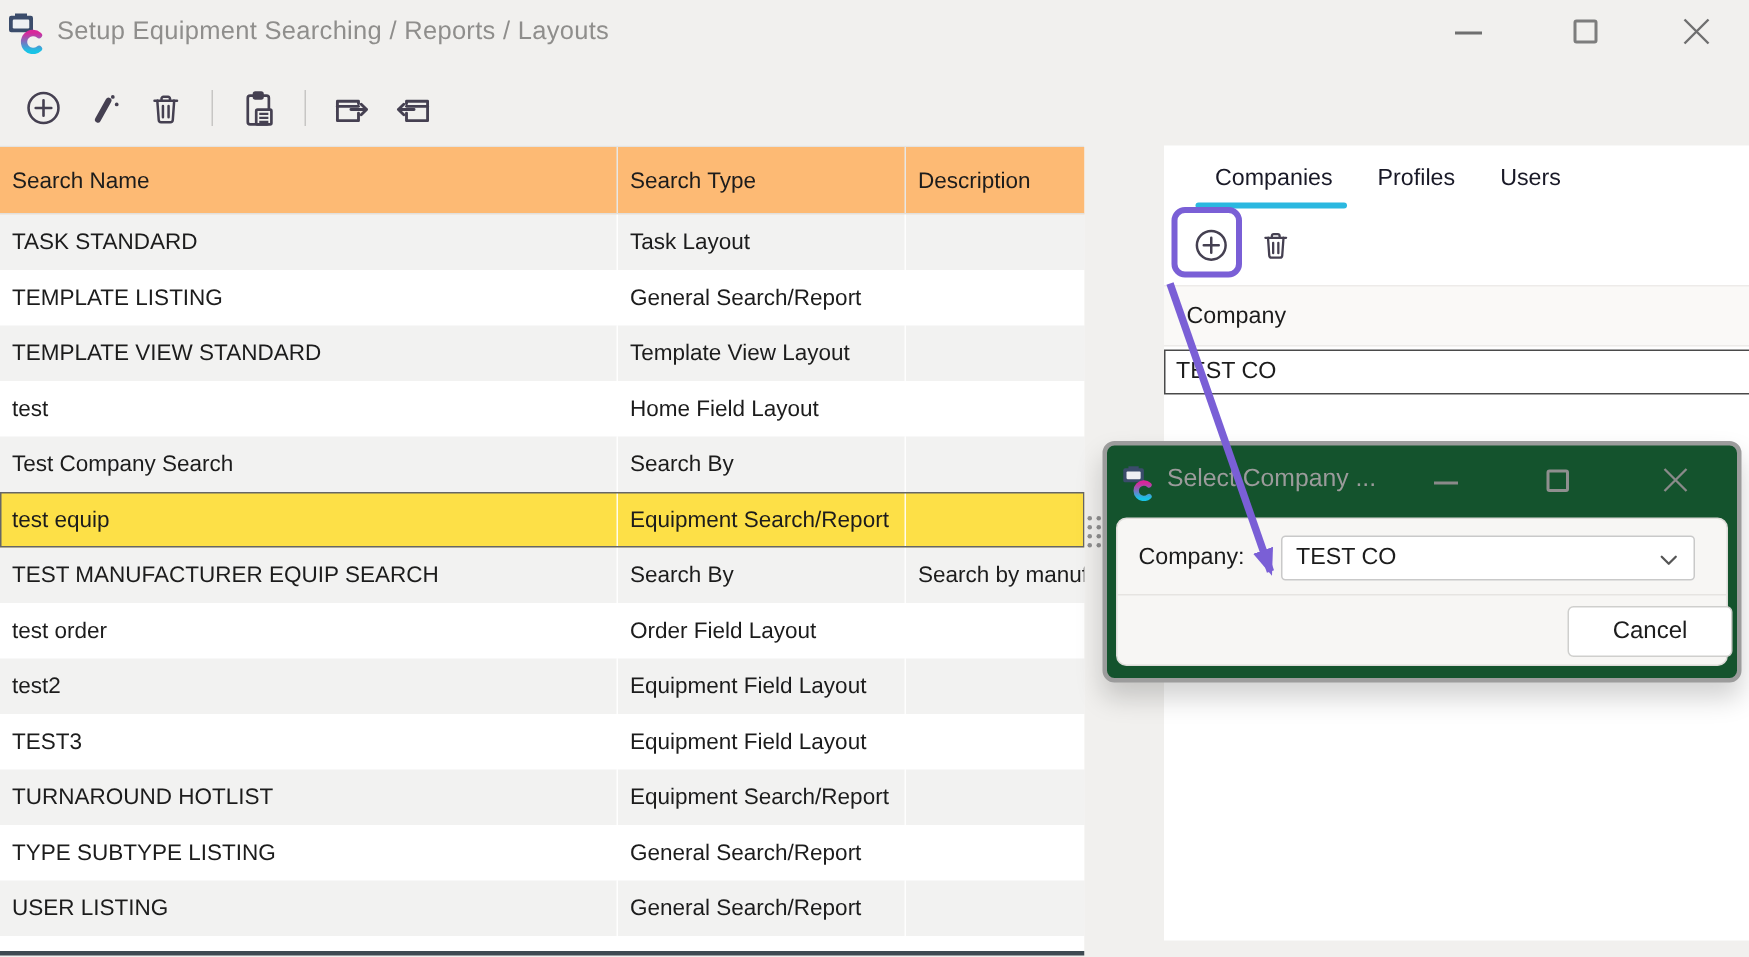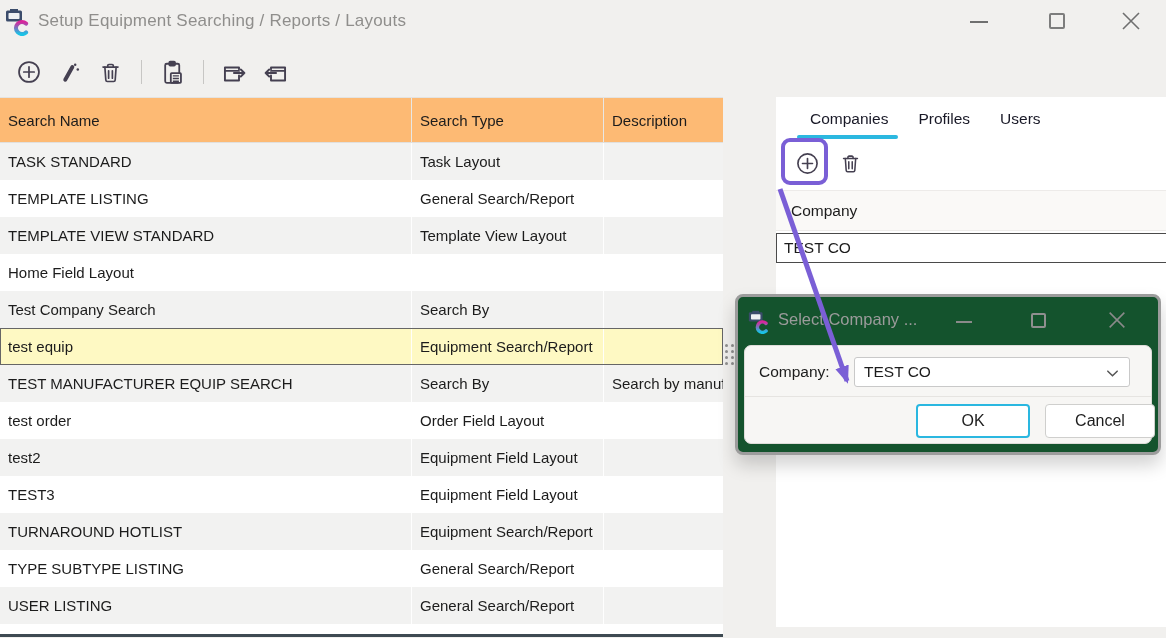--- a/index.html
+++ b/index.html
@@ -24,21 +24,21 @@
   .tbtn { width:27px; height:27px; display:flex; align-items:center; justify-content:center; }
   .tsep { width:1px; height:24px; background:#c7c6c4; margin:0 3px; }
 
   
   .table { position:absolute; left:0; top:97px; width:723px; height:537px; background:#fff; border-top:1px solid #e4e3e1; }
   .thead { display:grid; grid-template-columns:412px 192px 119px; height:45px; background:#fdba74; border-bottom:1px solid #e1e0de; }
   .th { display:flex; align-items:center; padding:0 8px; font-size:15px; border-right:1px solid #e8e7e5; white-space:nowrap; overflow:hidden; }
   .th:last-child { border-right:none; }
   .row { display:grid; grid-template-columns:412px 192px 119px; height:37px; background:#fff; }
   .row.odd { background:#f2f2f1; }
-  .row.sel { background:#fef9c3; outline:1px solid #666; outline-offset:-1px; }
+  .row.sel { background:#fde047; outline:1px solid #666; outline-offset:-1px; }
   .td { display:flex; align-items:center; padding:0 14px 0 8px; font-size:15px; white-space:nowrap; overflow:hidden; border-right:1px solid rgba(255,255,255,.9); }
   .td:last-child { border-right:none; }
   .table-bottom-bar { position:absolute; left:0; top:634px; width:723px; height:3px; background:#3e4a52; }
 
   
   .splitter { position:absolute; left:723px; top:97px; width:13px; height:541px; background:#f1f0ee; }
   .grip { position:absolute; left:2px; top:247px; display:grid; grid-template-columns:3px 3px; gap:3px; }
   .grip i { width:3px; height:3px; border-radius:50%; background:#8f8f8f; }
 
   
@@ -166,20 +166,21 @@
         <div class="td">TEMPLATE LISTING</div>
         <div class="td">General Search/Report</div>
         <div class="td"></div>
       </div>
       <div class="row odd">
         <div class="td">TEMPLATE VIEW STANDARD</div>
         <div class="td">Template View Layout</div>
         <div class="td"></div>
       </div>
       <div class="row even">
+        <div class="td">test</div>
         <div class="td">Home Field Layout</div>
         <div class="td"></div>
       </div>
       <div class="row odd">
         <div class="td">Test Company Search</div>
         <div class="td">Search By</div>
         <div class="td"></div>
       </div>
       <div class="row sel">
         <div class="td">test equip</div>
@@ -292,21 +293,20 @@
       <span class="dlg-label">Company:</span>
       <div class="dlg-select">
         <span>TEST CO</span>
         <span class="chev">
           <svg class="icon" width="15" height="15" viewBox="0 0 16 16" fill="none" stroke="#555" stroke-width="1.6" stroke-linecap="round" stroke-linejoin="round">
               <path d="M3 5.5 8 10.5 13 5.5"></path>
             </svg>
         </span>
       </div>
     </div>
-    <div class="btn btn-ok">OK</div>
     <div class="btn btn-cancel">Cancel</div>
   </div>
 </div>
 
 <svg class="overlay" viewBox="0 0 1166 638">
   <defs>
     <marker id="ah" markerUnits="userSpaceOnUse" markerWidth="22" markerHeight="18" refX="15" refY="7" orient="auto">
       <polygon points="0 0, 18 7, 0 14" fill="#7a5fd6"></polygon>
     </marker>
   </defs>

